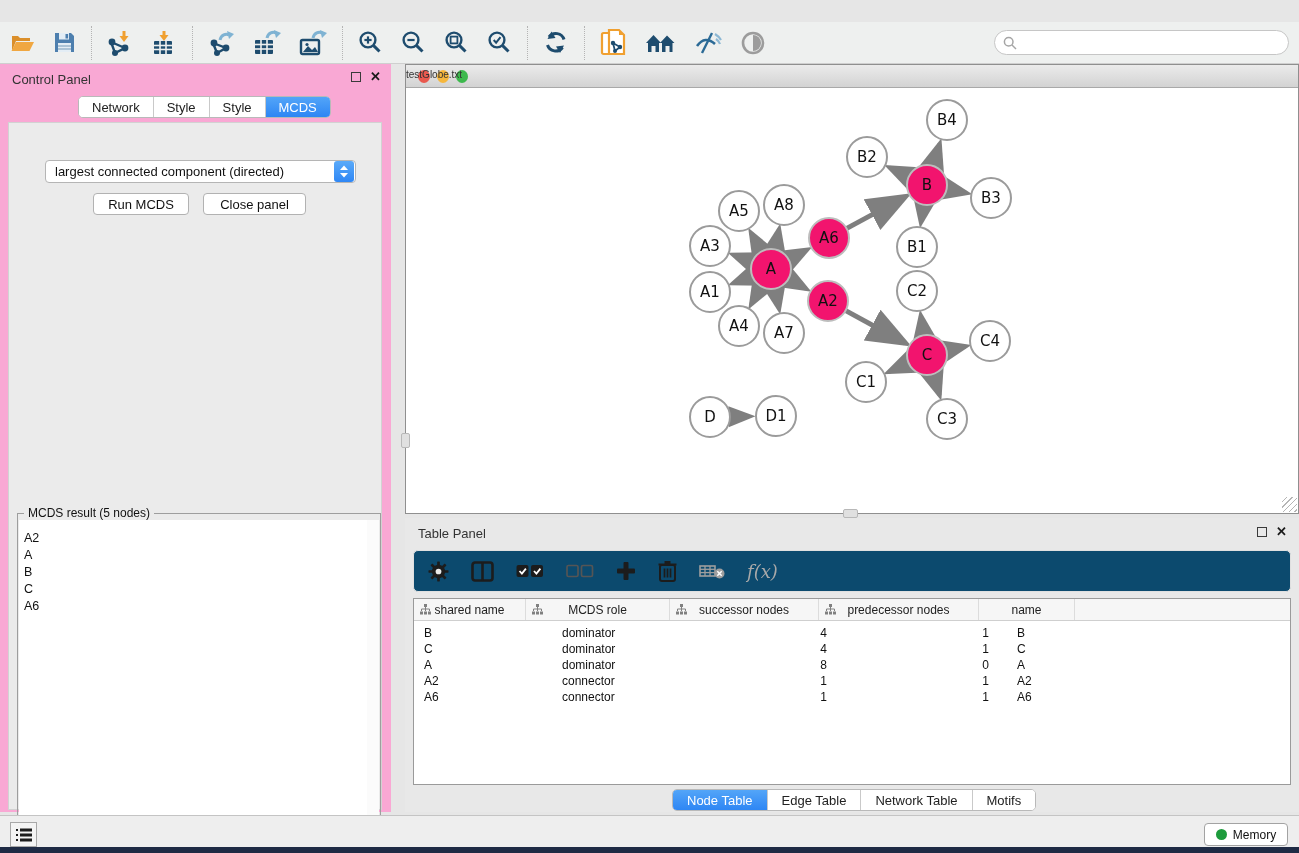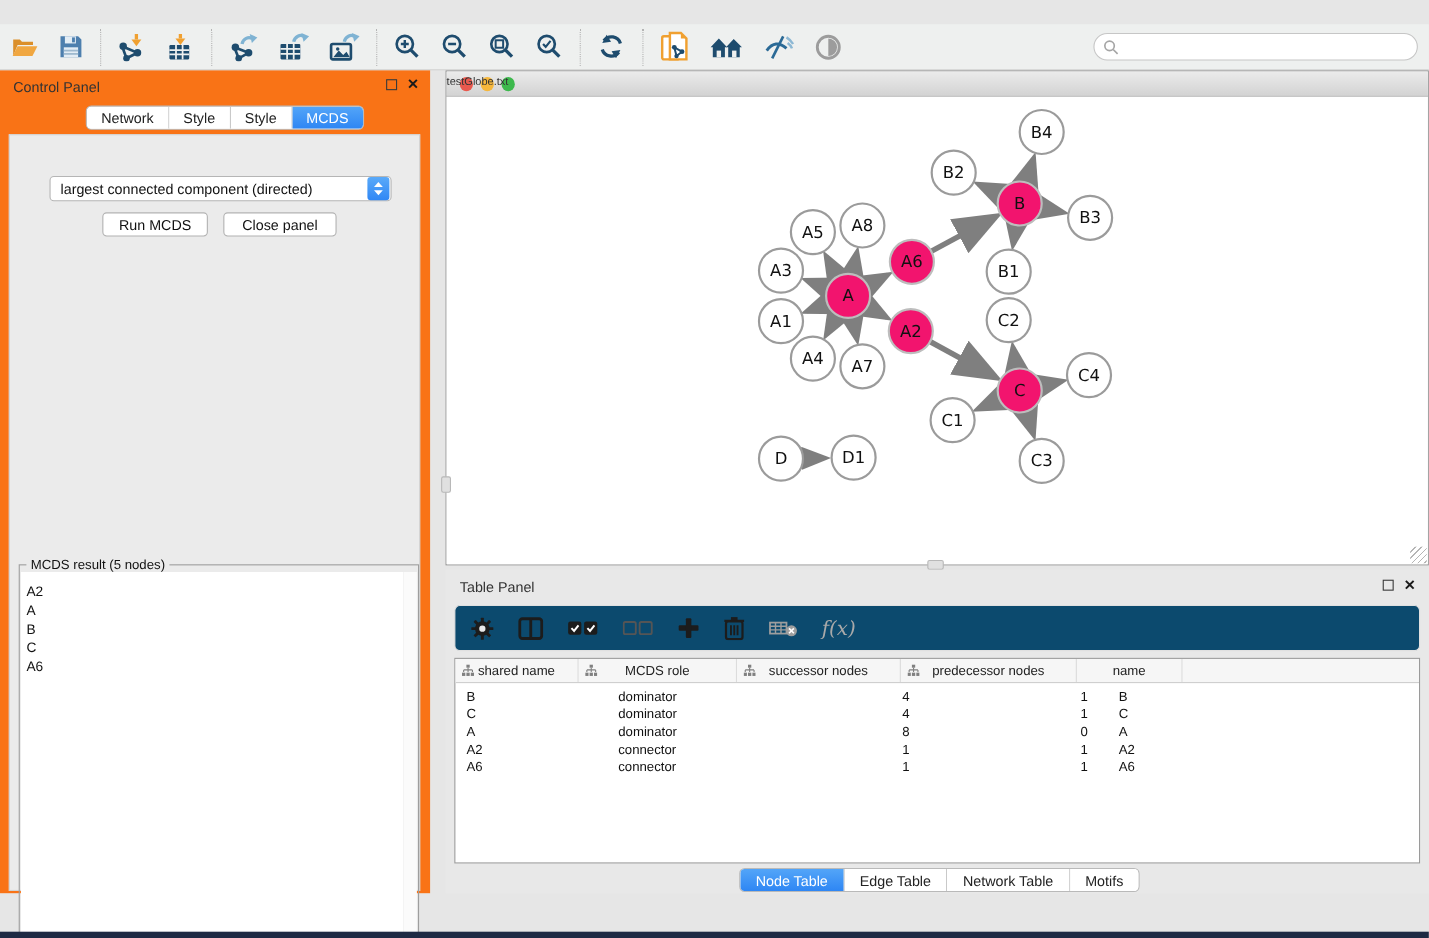--- a/index.html
+++ b/index.html
@@ -19,21 +19,21 @@
   
   .toolbar { position:absolute; left:0; top:22px; width:1299px; height:42px;
     background:#eef0ef; border-bottom:1px solid #cfcfcf; display:flex; align-items:center; }
   .tbtn { background:none; border:none; padding:0 9px; height:36px; display:flex; align-items:center; cursor:default; }
   .sep { width:1px; height:34px; border-left:1px dotted #b4b4b4; margin:0 6px; }
   .search-wrap { position:absolute; right:10px; top:8px; width:295px; height:25px; background:#fff;
     border:1px solid #c6c6c6; border-radius:13px; display:flex; align-items:center; padding-left:8px; }
   .search-wrap input { border:none; outline:none; flex:1; font-size:12px; background:transparent; font-family:"Liberation Sans", sans-serif; }
 
   
-  .control-panel { position:absolute; left:0; top:64px; width:391px; height:748px; background:#f97316;text-decoration:underline; }
+  .control-panel { position:absolute; left:0; top:64px; width:391px; height:748px; background:#f9a8d4;text-decoration:underline; }
   .panel-head { position:relative; height:30px; }
   .panel-title { position:absolute; left:12px; top:8px; font-size:13px; color:#333; }
   .win-icons { position:absolute; right:10px; top:8px; display:flex; gap:9px; align-items:center; }
   .float-box { width:10px; height:10px; border:1.6px solid #3a3a3a; display:inline-block; }
   .close-x { font-size:13px; font-weight:bold; color:#1a1a1a; line-height:10px; }
 
   .cp-tabs { position:absolute; left:78px; top:32px; height:22px; display:flex;
     border:1px solid #b9b9b9; border-radius:5px; overflow:hidden; background:#fff; }
   .cp-tab { font-size:13px; color:#222; padding:2px 13px; line-height:18px; border-right:1px solid #c9c9c9; background:#fff; }
   .cp-tab:last-child { border-right:none; }
@@ -624,15 +624,31 @@
     </div>
 
     <div class="tp-tabs">
       <span class="tp-tab active">Node Table</span>
       <span class="tp-tab">Edge Table</span>
       <span class="tp-tab">Network Table</span>
       <span class="tp-tab">Motifs</span>
     </div>
   </div>
 
+  <div class="statusbar">
+    <div class="list-btn">
+      <svg width="16" height="14" viewBox="0 0 16 14">
+          <rect x="0" y="1" width="2" height="2" fill="#1c1c1c"></rect>
+          <rect x="0" y="6" width="2" height="2" fill="#1c1c1c"></rect>
+          <rect x="0" y="11" width="2" height="2" fill="#1c1c1c"></rect>
+          <rect x="4" y="0.5" width="12" height="3" fill="#1c1c1c"></rect>
+          <rect x="4" y="5.5" width="12" height="3" fill="#1c1c1c"></rect>
+          <rect x="4" y="10.5" width="12" height="3" fill="#1c1c1c"></rect>
+        </svg>
+    </div>
+    <div class="mem-btn">
+      <span class="mem-dot"></span>
+      <span>Memory</span>
+    </div>
+  </div>
   <div class="bottom-strip"></div>
 
 </div>
 
 </body></html>

